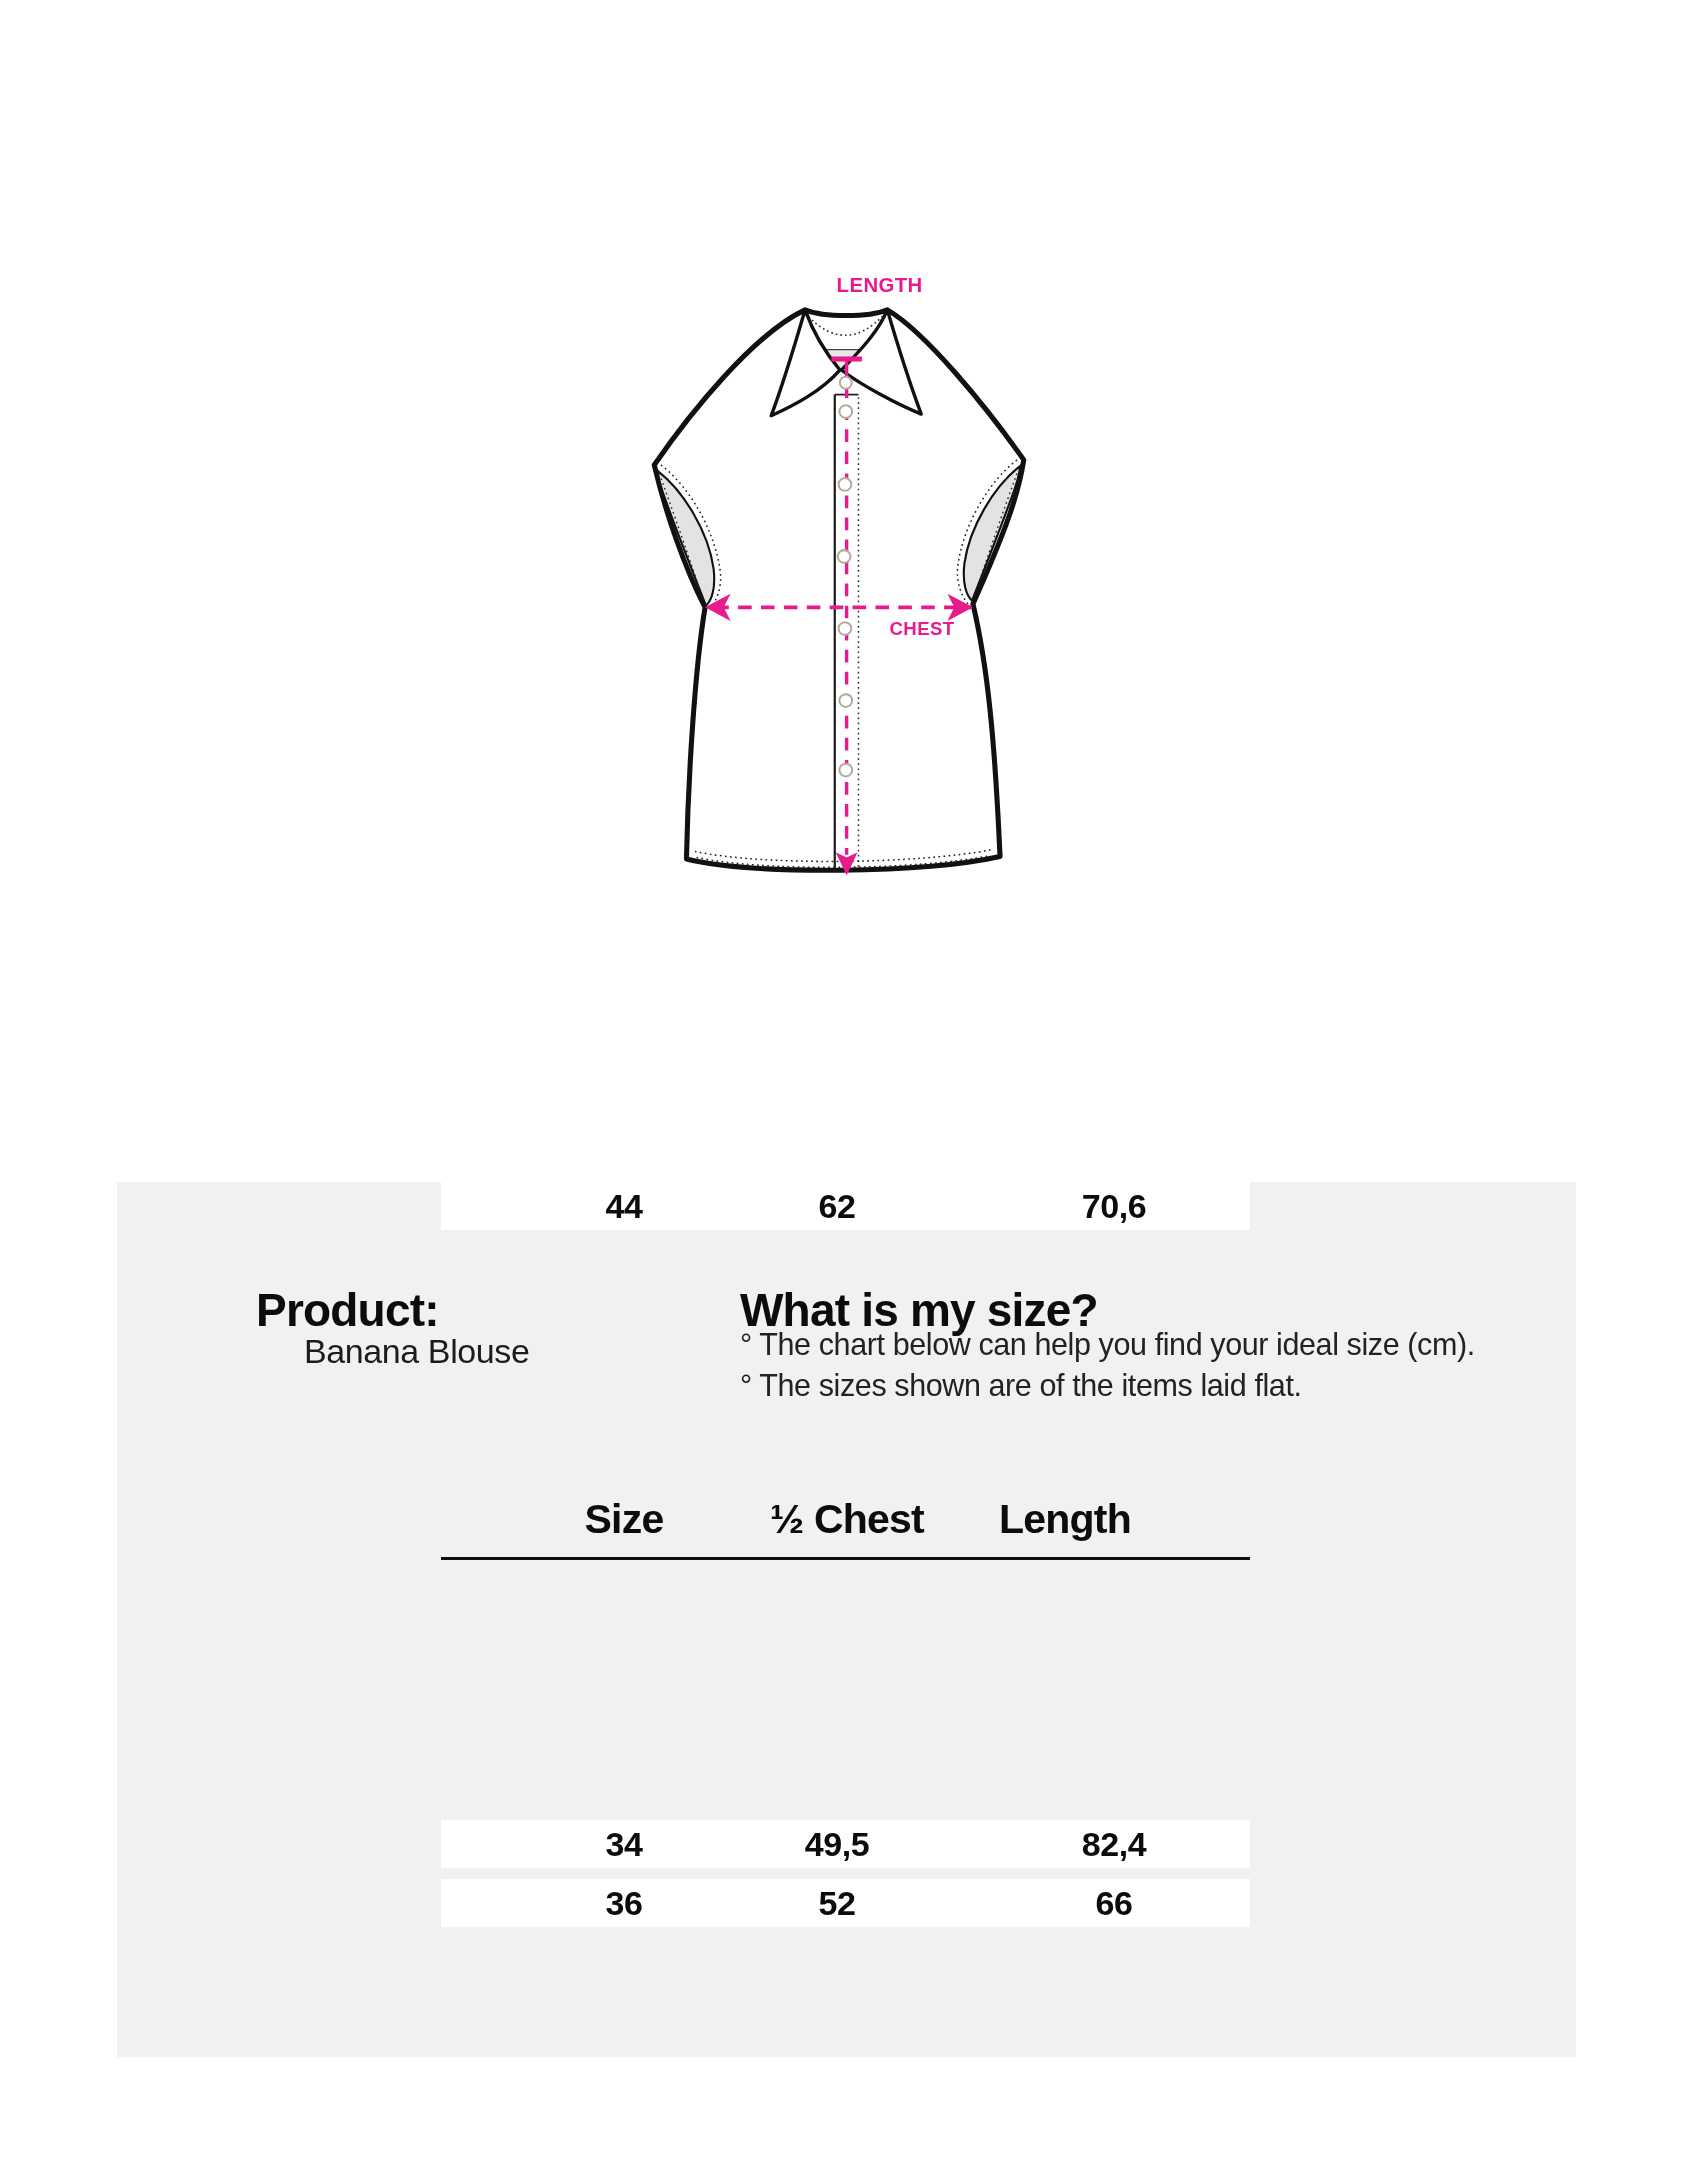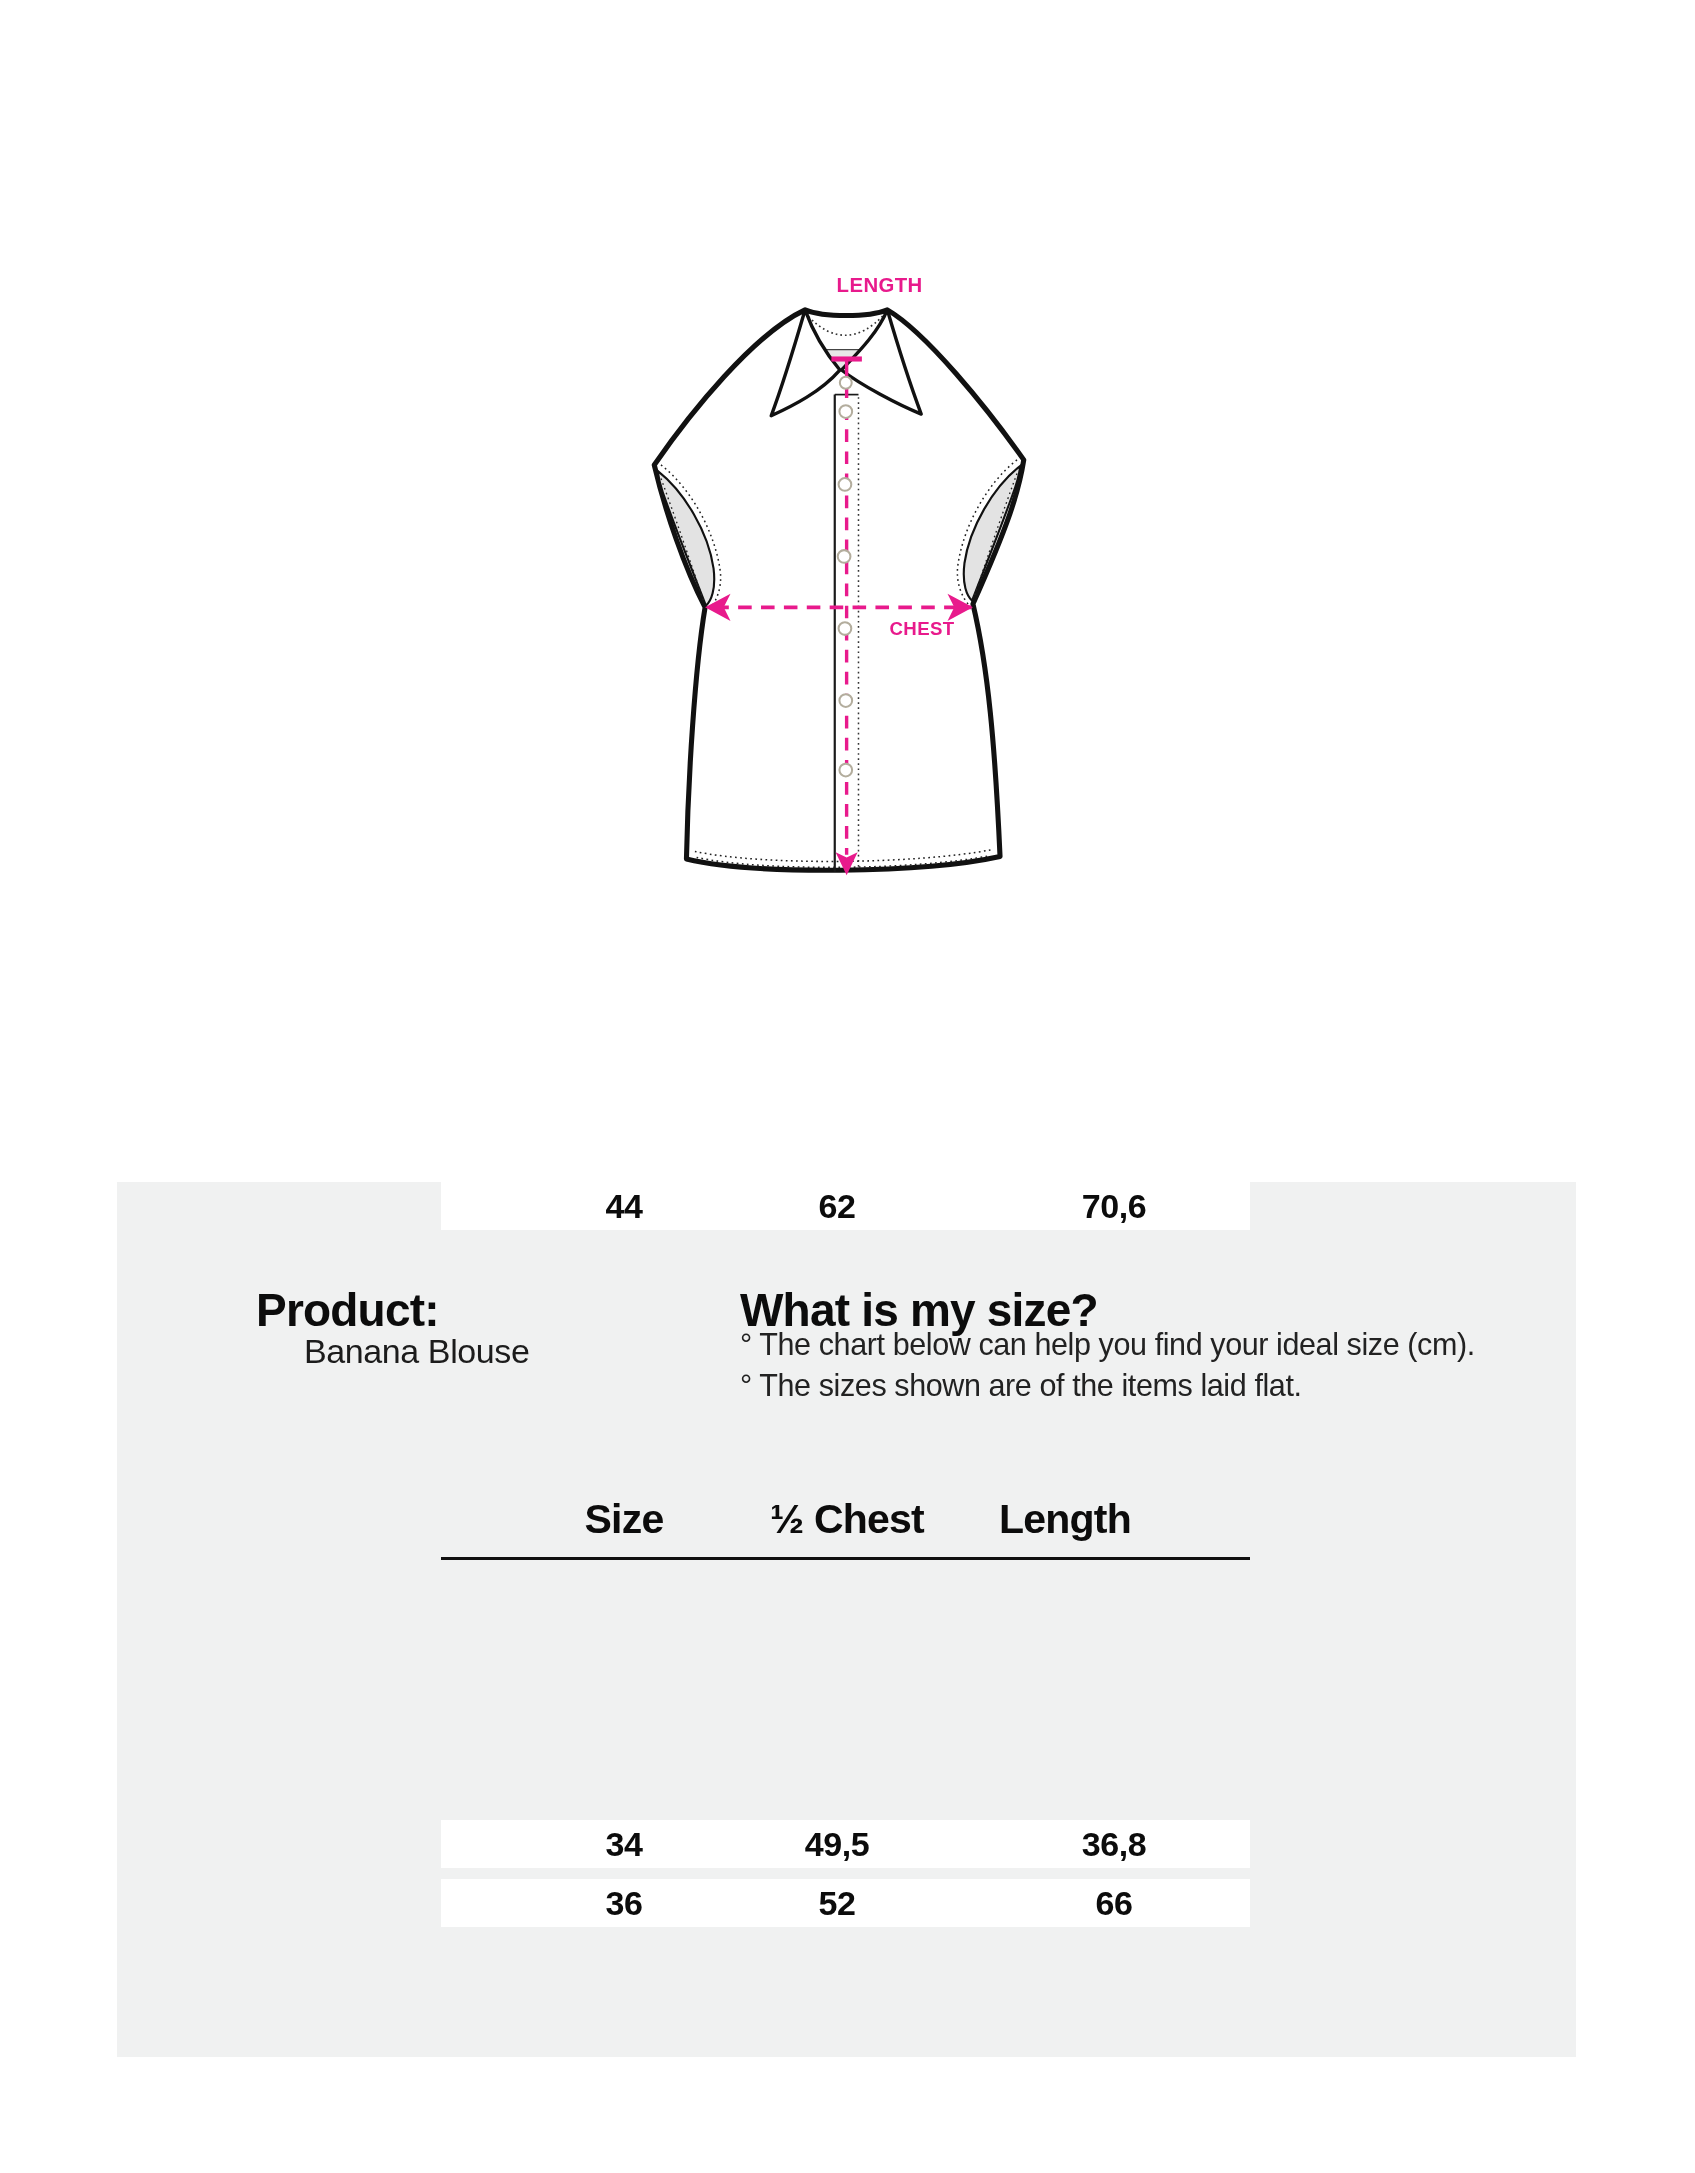--- a/index.html
+++ b/index.html
@@ -117,21 +117,21 @@
     <div class="tbl-header">
       <span class="hdr-size">Size</span>
       <span class="hdr-chest">½ Chest</span>
       <span class="hdr-length">Length</span>
     </div>
     <div class="tbl-rule"></div>
 
     <div class="tbl-row">
       <span class="col-size">34</span>
       <span class="col-chest">49,5</span>
-      <span class="col-length">36,8</span>
+      <span class="col-length">82,4</span>
     </div>
     <div class="tbl-row">
       <span class="col-size">36</span>
       <span class="col-chest">52</span>
       <span class="col-length">66</span>
     </div>
     <div class="tbl-row">
       <span class="col-size">38</span>
       <span class="col-chest">54,5</span>
       <span class="col-length">67,2</span>

